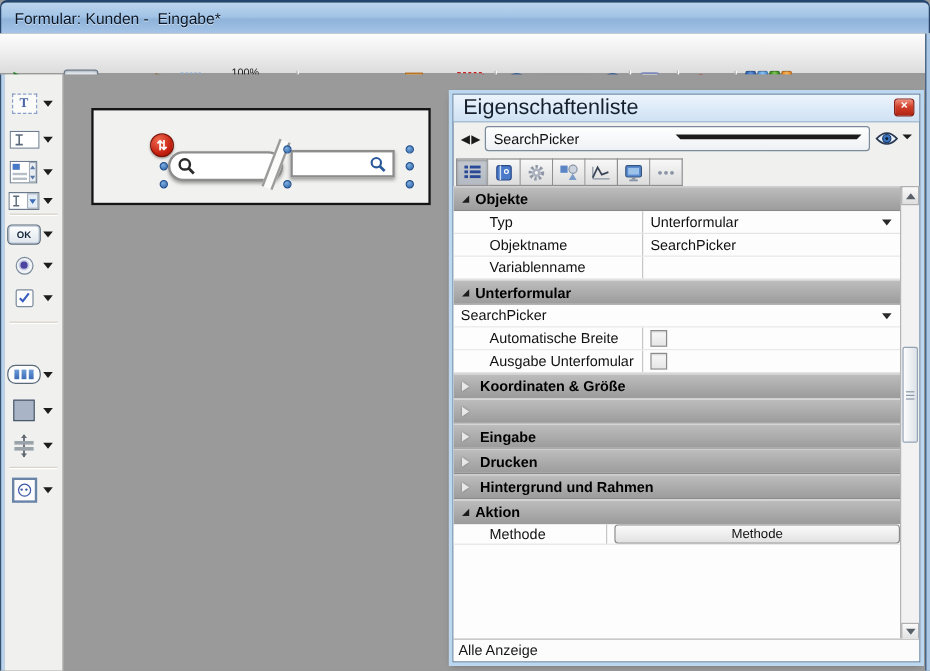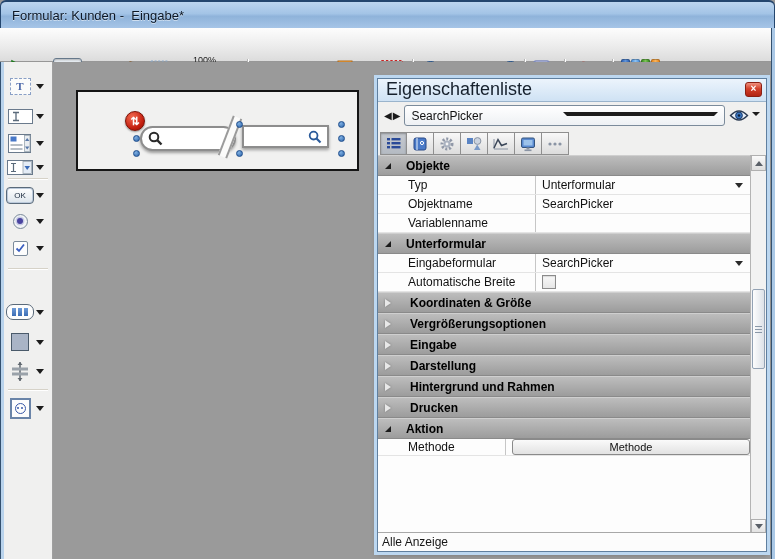--- a/index.html
+++ b/index.html
@@ -35,21 +35,21 @@
   
   .left-strip{position:absolute;left:0;top:62px;width:4px;height:497px;background:#b9d3ec;border-left:1px solid #34516f;box-sizing:border-box}
   .toolpal{position:absolute;left:4px;top:62px;width:49px;height:497px;background:#f0f0ef;border-right:1px solid #9f9f9f;box-sizing:border-box}
   .tool{position:absolute;left:0;width:48px;height:26px;display:flex;align-items:center}
   .tic{width:32px;display:flex;align-items:center;justify-content:center}
   .tarr{width:0;height:0;border:4px solid transparent;border-top:5px solid #1c1c1c;margin-top:5px}
   .psep{position:absolute;left:4px;width:40px;height:1px;background:#d6d2c8;box-shadow:0 1px 0 #fff}
   .ic-text{width:19px;height:15px;border:1px dashed #8aa0c6;color:#4a66a8;font-family:"Liberation Serif",serif;
     font-weight:bold;font-size:11px;display:flex;align-items:center;justify-content:center;background:#fbfbfa}
   .ic-ok{width:26px;height:15px;border:1px solid #5a6a7a;border-radius:4px;background:linear-gradient(#ffffff,#dde5ec);
-    box-shadow:inset 0 0 0 1px #bccadb;font-size:8px;font-weight:normal;color:#16263a;display:flex;align-items:center;justify-content:center}
+    box-shadow:inset 0 0 0 1px #bccadb;font-size:8px;font-weight:bold;color:#16263a;display:flex;align-items:center;justify-content:center}
   .ic-radio{width:13px;height:13px;border:1px solid #7a8a9a;border-radius:50%;background:radial-gradient(#fff,#e7ebef);display:flex;align-items:center;justify-content:center}
   .ic-radio i{width:6px;height:6px;border-radius:50%;background:#4a44a0;box-shadow:0 0 0 1.5px #c8cce4}
   .ic-check{width:13px;height:13px;border:1px solid #7a8a9a;border-radius:2px;background:#fdfdfd;display:flex;align-items:center;justify-content:center}
   .ic-grid{width:26px;height:14px;border:1px solid #5a6a7a;border-radius:7px;background:#fdfdfd;display:flex;align-items:center;justify-content:center;gap:2px}
   .ic-grid i{display:block;width:4px;height:8px;background:linear-gradient(#6f9cd8,#3a6cb4)}
   .ic-rect{width:16px;height:16px;background:#a9b4c6;border:1px solid #4a5a6a}
   .ic-plug{width:17px;height:17px;border:2px solid #6a84a8;background:#fdfdfd;display:flex;align-items:center;justify-content:center}
   .ic-plug i{width:9px;height:9px;border:1.5px solid #3a5aa8;border-radius:50%;position:relative}
   .ic-plug i:before,.ic-plug i:after{content:"";position:absolute;top:3px;width:2px;height:2px;background:#3a5aa8;border-radius:50%}
   .ic-plug i:before{left:1.5px}.ic-plug i:after{right:1.5px}
@@ -81,21 +81,21 @@
   .objsel{flex:1;height:19px;border:1px solid #7b8b9b;border-radius:3px;background:linear-gradient(#ffffff,#eef1f4);
     display:flex;align-items:center;padding:0 6px}
   .objsel span{flex:1;font-size:12px;color:#111}
   .eyewrap{display:flex;align-items:center;gap:2px}
   .ptabs{height:26px;display:flex;align-items:flex-end;padding-left:2px}
   .ptab{width:27px;height:23px;border:1px solid #8f8f8f;border-left-width:0;background:linear-gradient(#f8f8f8,#dcdcdc);
     display:flex;align-items:center;justify-content:center;box-sizing:border-box}
   .ptab:first-child{border-left-width:1px}
   .ptab.sel{background:linear-gradient(#c6cad0,#b4bac2);box-shadow:inset 0 1px 2px rgba(0,0,0,.3)}
   .plist{position:relative;height:380px;background:#fdfdfd;overflow:hidden}
-  .sec-h{height:21px;box-sizing:border-box;display:flex;align-items:center;gap:15px;padding-left:7px;
+  .sec-h{height:21px;box-sizing:border-box;display:flex;align-items:center;gap:5px;padding-left:7px;
     background:linear-gradient(#bdbdbd,#9c9c9c);border-top:1px solid #cfcfcf;border-bottom:1px solid #8a8a8a;
     width:calc(100% - 16px)}
   .sec-h b{font-size:12px;color:#000}
   .expm{width:0;height:0;border-left:6px solid transparent;border-bottom:6px solid #1c1c1c}
   .colm{width:0;height:0;border:4px solid transparent;border-left:6px solid #e8e8e8;
     filter:drop-shadow(0 0 1px #777)}
   .prow{height:19px;box-sizing:border-box;display:flex;border-bottom:1px solid #e4e4e4;width:calc(100% - 16px);background:#fdfdfd}
   .pl{width:158px;box-sizing:border-box;padding-left:30px;display:flex;align-items:center;
     border-right:1px solid #c6c6c6;color:#111;overflow:hidden;white-space:nowrap}
   .pv{flex:1;display:flex;align-items:center;padding-left:6px;color:#111;position:relative}
@@ -473,56 +473,56 @@
     </div>
     <div class="prow">
       <div class="pl">Variablenname</div>
     </div>
 
     <div class="sec-h">
       <span class="expm"></span>
       <b>Unterformular</b>
     </div>
     <div class="prow">
-      <div class="pl">Eingabeformular</div>
       <div class="pv">
         <span>SearchPicker</span>
           <span class="vdd"></span>
       </div>
     </div>
     <div class="prow">
       <div class="pl">Automatische Breite</div>
       <div class="pv">
           <span class="cbx"></span>
         </div>
     </div>
+    <div class="prow">
+      <div class="pl">Ausgabe Unterfomular</div>
+      <div class="pv">
+          <span class="cbx"></span>
+        </div>
+    </div>
 
     <div class="sec-h">
       <span class="colm"></span>
         <b>Koordinaten &amp; Größe</b>
       </div>
     <div class="sec-h">
       <span class="colm"></span>
-        <b>Vergrößerungsoptionen</b>
       </div>
     <div class="sec-h">
       <span class="colm"></span>
         <b>Eingabe</b>
       </div>
     <div class="sec-h">
       <span class="colm"></span>
-        <b>Darstellung</b>
+        <b>Drucken</b>
       </div>
     <div class="sec-h">
       <span class="colm"></span>
         <b>Hintergrund und Rahmen</b>
-      </div>
-    <div class="sec-h">
-      <span class="colm"></span>
-        <b>Drucken</b>
       </div>
 
     <div class="sec-h">
       <span class="expm"></span>
       <b>Aktion</b>
     </div>
     <div class="prow mrow">
       <div class="pl">Methode</div>
       <div class="pv">
         <div class="mbtn">Methode</div>

